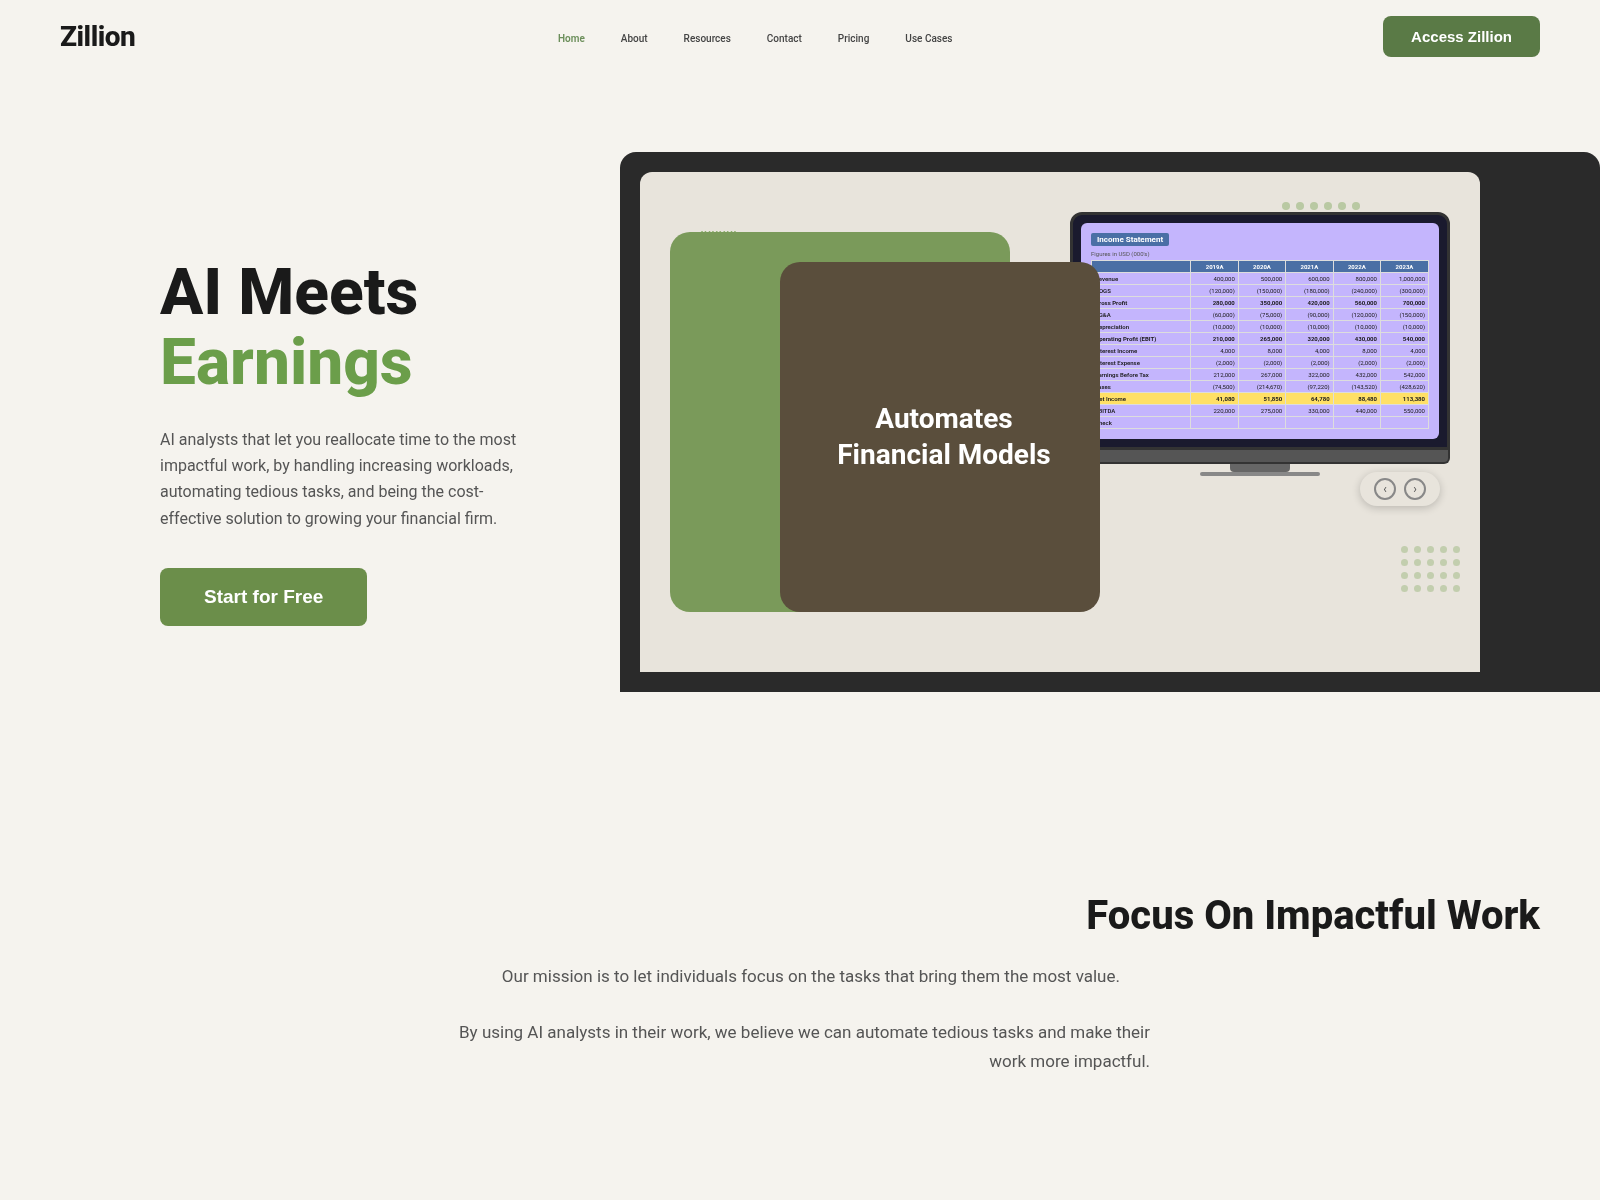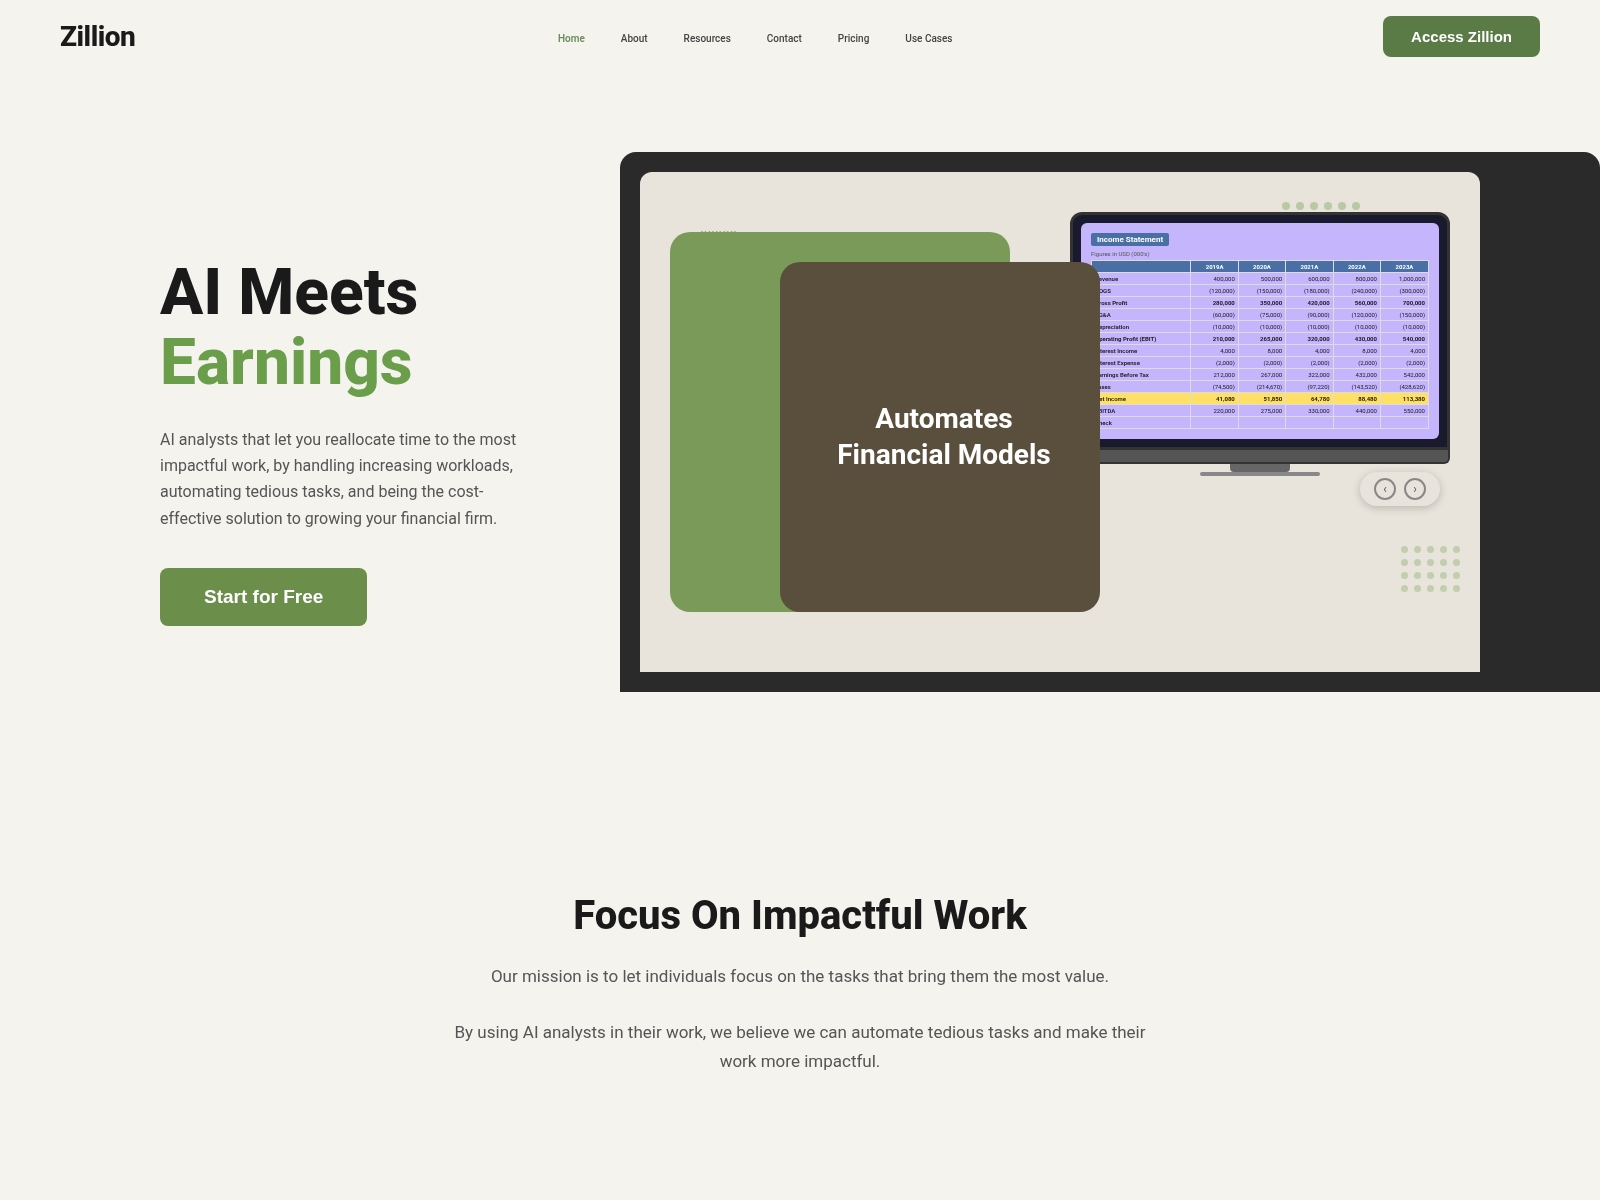--- a/index.html
+++ b/index.html
@@ -331,21 +331,21 @@
       height: 120px;
       background: linear-gradient(to bottom, transparent, #f5f3ee);
       position: relative;
       z-index: 3;
     }
 
     
     .focus-section {
       background: #f5f3ee;
       padding: 80px 60px;
-      text-align: center;
+      text-align: right;
     }
     .focus-title {
       font-size: 40px;
       font-weight: 800;
       color: #1a1a1a;
       margin-bottom: 24px;
     }
     .focus-subtitle {
       font-size: 17px;
       color: #555;

